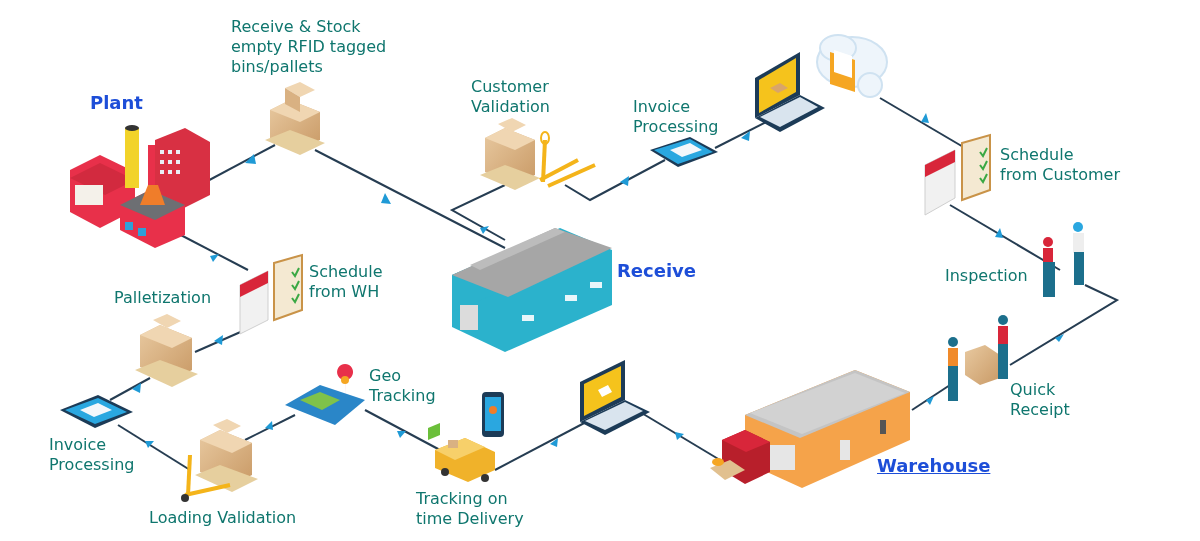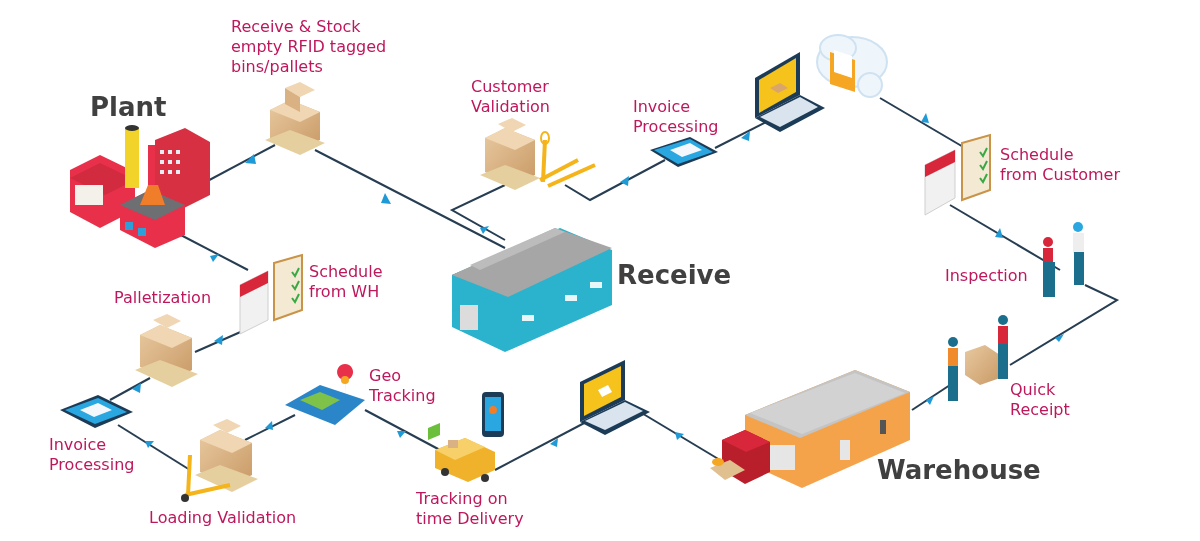--- a/index.html
+++ b/index.html
@@ -1,19 +1,19 @@
 <!DOCTYPE html>
 <html><head>
 <meta charset="utf-8">
 <style>
   html, body { margin:0; padding:0; background:#ffffff; }
   body { width:1200px; height:541px; position:relative; overflow:hidden; font-family:"DejaVu Sans", sans-serif; }
   #stage { position:absolute; left:0; top:0; width:1200px; height:541px; }
-  .lbl { position:absolute; color:#be185d; font-size:16px; line-height:20px; white-space:pre-line; font-family:"DejaVu Sans", sans-serif; }
-  .hub { position:absolute; color:#404040; font-size:26px; font-weight:bold; font-family:"DejaVu Sans", sans-serif; }
+  .lbl { position:absolute; color:#0f766e; font-size:16px; line-height:20px; white-space:pre-line; font-family:"DejaVu Sans", sans-serif; }
+  .hub { position:absolute; color:#1d4ed8; font-size:18px; font-weight:bold; font-family:"DejaVu Sans", sans-serif; }
   svg { position:absolute; left:0; top:0; }
 </style>
 </head>
 <body>
 
 <div id="stage">
 
 <svg width="1200" height="541" viewBox="0 0 1200 541">
   <defs>
     <linearGradient id="boxg" x1="0" y1="0" x2="1" y2="1">
@@ -264,21 +264,21 @@
     <rect x="880" y="420" width="6" height="14" fill="#555"></rect>
     <polygon points="722,440 745,430 770,442 770,472 745,484 722,470" fill="#b81f2b"></polygon>
     <polygon points="722,440 745,430 770,442 746,452" fill="#d8263a"></polygon>
     <polygon points="710,468 730,460 745,470 725,480" fill="#e1c08f"></polygon>
     <ellipse cx="718" cy="462" rx="6" ry="4" fill="#f5a623"></ellipse>
   </g>
 </svg>
 
 <div class="hub" style="left:90px; top:92px;">Plant</div>
 <div class="hub" style="left:617px; top:260px;">Receive</div>
-<div class="hub" style="left:877px; top:455px;">Warehouse</div>
+<div class="hub" style="left:877px; top:455px;text-decoration:underline;">Warehouse</div>
 
 <div class="lbl" style="left:231px; top:17px;">Receive &amp; Stock
 empty RFID tagged
 bins/pallets</div>
 <div class="lbl" style="left:471px; top:77px;">Customer
 Validation</div>
 <div class="lbl" style="left:633px; top:97px;">Invoice
 Processing</div>
 <div class="lbl" style="left:1000px; top:145px;">Schedule
 from Customer</div>

